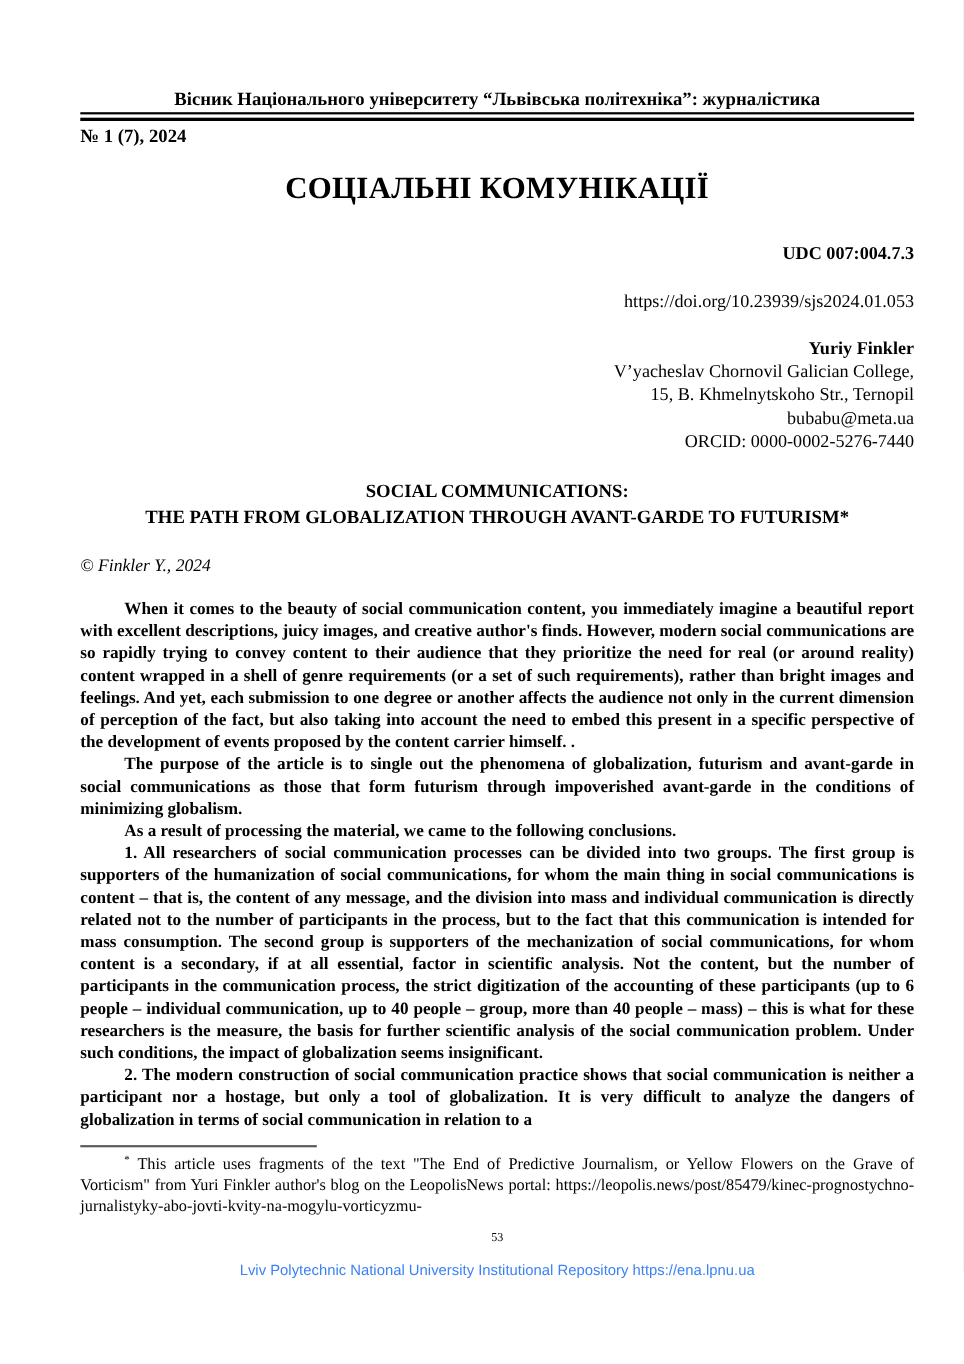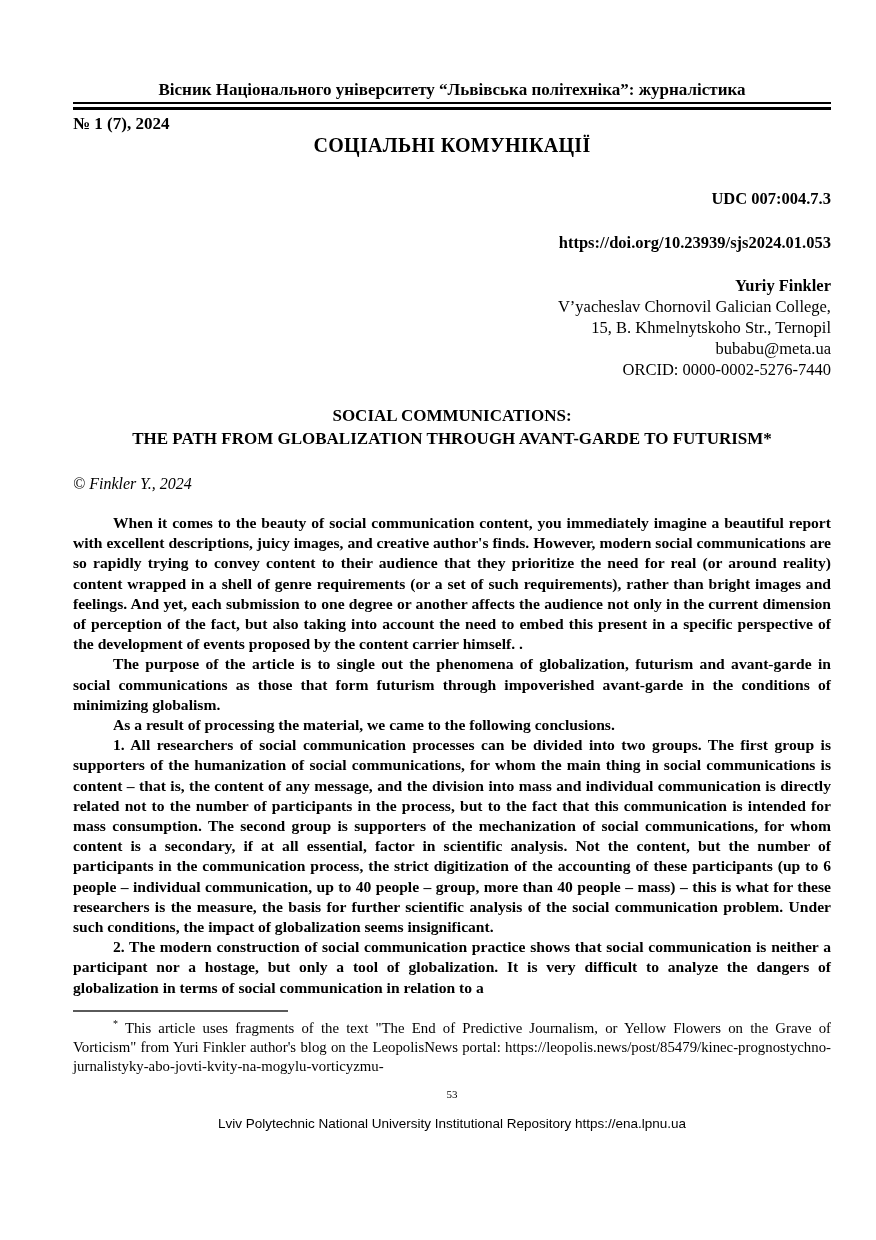--- a/index.html
+++ b/index.html
@@ -28,32 +28,33 @@
     margin-top: 2px;
   }
   .issue-line {
     font-weight: bold;
     font-size: 17px;
     margin-top: 4px;
   }
   .section-heading {
     text-align: center;
     font-weight: bold;
-    font-size: 20px;
+    font-size: 28px;
+    margin-top: 22px;
     letter-spacing: 0.3px;
     font-family: Liberation Serif, serif;
   }
   .meta-block { text-align: right; }
   .udc {
     font-weight: bold;
     font-size: 16.5px;
     margin-top: 32px;
   }
   .doi {
-    font-weight: bold;
+    font-weight: normal;
     font-size: 16.5px;
     margin-top: 24px;
   }
   .author-name {
     font-weight: bold;
     font-size: 16.5px;
     margin-top: 23px;
   }
   .author-line {
     font-size: 16.5px;
@@ -96,21 +97,21 @@
   .footnote sup { font-size: 10px; }
   .page-number {
     text-align: center;
     font-size: 11px;
     margin-top: 12px;
   }
   .repo-footer {
     text-align: center;
     font-family: "Liberation Sans", sans-serif;
     font-size: 13.5px;
-    color: #000000;
+    color: #3b82f6;
     margin-top: 16px;
   }
 </style>
 </head>
 <body>
 
 <div class="page">
 
   <div class="journal-header">Вісник Національного університету “Львівська політехніка”: журналістика</div>
   <div class="header-rule"></div>

